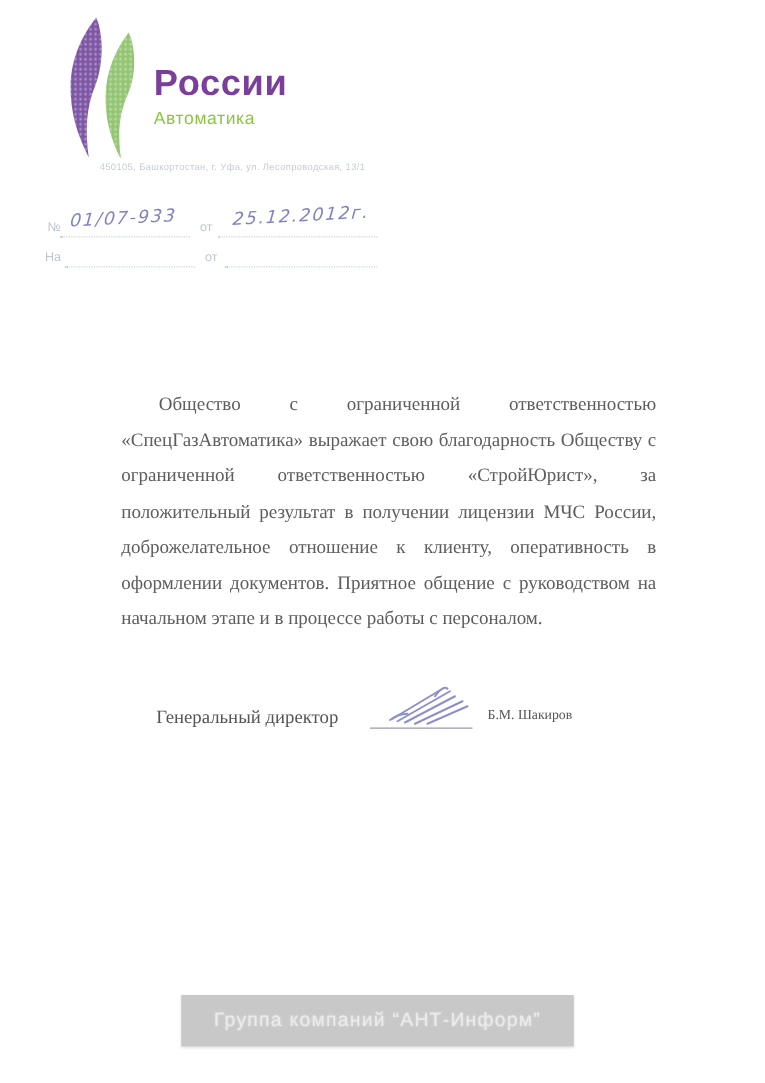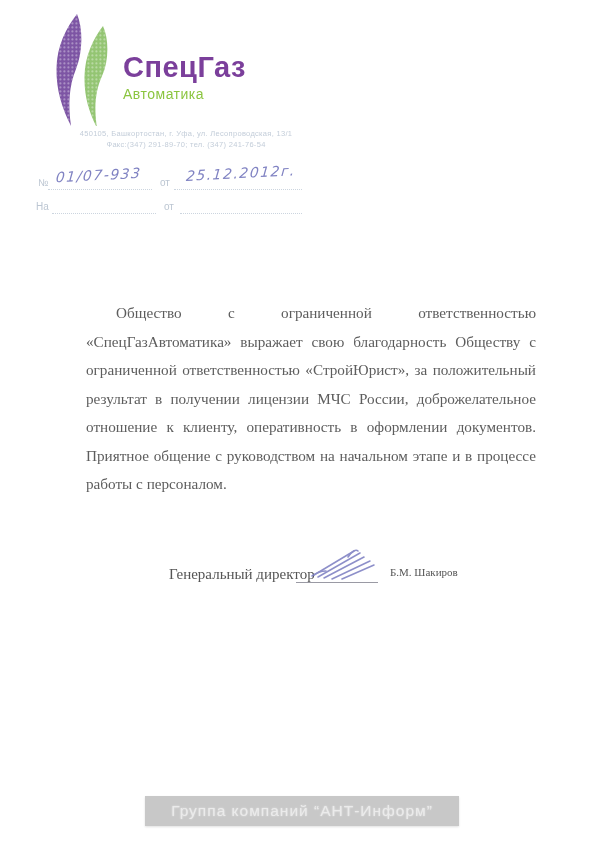--- a/index.html
+++ b/index.html
@@ -26,33 +26,33 @@
   .dotline { position:absolute; border-bottom:1.5px dotted #ccd5df; height:1px; }
   .handwriting {
     position:absolute; font-family:"DejaVu Sans", sans-serif; font-style:italic;
     color:#6a6db8; font-size:14px; letter-spacing:1.5px; white-space:nowrap;
     transform:rotate(-3deg) skewX(-8deg); opacity:0.85;
   }
 
   
   .body-text { position:absolute; left:85px; top:298px; width:452px; }
   .body-text p {
-    margin:1px; text-indent:30px; text-align:justify; text-align-last:left;
+    margin:12px; text-indent:30px; text-align:justify; text-align-last:left;
     font-size:15.2px; line-height:28.5px; color:#5d5d5d;
   }
 
   
-  .sig-title { position:absolute; left:125px; top:566px; font-size:15px; color:#555555;margin-left:44px; }
+  .sig-title { position:absolute; left:125px; top:566px; font-size:15px; color:#555555; }
   .sig-line  { position:absolute; left:296px; top:565px; width:82px; border-bottom:1px solid #9a9aa4; height:17px; }
   .sig-scribble { position:absolute; left:308px; top:541px; width:72px; height:42px; }
   .sig-name  { position:absolute; left:390px; top:566px; font-size:11px; color:#555555; }
 
   
   .footer-bar {
-    position:absolute; left:145px; top:796px; width:314px; height:30px;
+    position:absolute; left:145px; top:796px; width:314px; height:41px;
     background:#c8c8c8; display:flex; align-items:center; justify-content:center;
     box-shadow:0 1px 2px rgba(0,0,0,0.12);
   }
   .footer-bar span {
     font-family:"Liberation Sans", sans-serif; font-size:15.5px; color:#ebebeb;
     letter-spacing:1px; text-shadow:0 0 2px rgba(255,255,255,0.6);
   }
 </style>
 </head>
 <body>
@@ -71,28 +71,27 @@
         <path d="M22,0 C11,14 2,32 1.5,54 C1,76 7,94 16,112 C13,90 14,72 21,55 C28,38 28,14 22,0 Z" fill="#7d55a4"></path>
         <path d="M22,0 C11,14 2,32 1.5,54 C1,76 7,94 16,112 C13,90 14,72 21,55 C28,38 28,14 22,0 Z" fill="url(#halftone)"></path>
       </g>
 
       <g transform="translate(28,12)">
         <path d="M20,0 C10,13 2,30 1.5,50 C1,70 6,86 14,102 C11,82 12,66 19,50 C26,35 26,13 20,0 Z" fill="#94c573"></path>
         <path d="M20,0 C10,13 2,30 1.5,50 C1,70 6,86 14,102 C11,82 12,66 19,50 C26,35 26,13 20,0 Z" fill="url(#halftone)"></path>
       </g>
     </svg>
     <div class="logo-text">
-      <div class="logo-line1">СпецГаз</div>
+      <div class="logo-line1">России</div>
       <div class="logo-line2">Автоматика</div>
     </div>
   </div>
 
   <div class="contact">
     <div>450105, Башкортостан, г. Уфа, ул. Лесопроводская, 13/1</div>
-    <div>Факс:(347) 291-89-70; тел. (347) 241-76-54</div>
   </div>
 
   <span class="ref-label" style="left:38px; top:177px;">№</span>
   <span class="dotline" style="left:48px; top:188px; width:104px;"></span>
   <span class="handwriting" style="left:56px; top:167px;">01/07-933</span>
   <span class="ref-label" style="left:160px; top:177px;">от</span>
   <span class="dotline" style="left:174px; top:188px; width:128px;"></span>
   <span class="handwriting" style="left:186px; top:165px;">25.12.2012г.</span>
 
   <span class="ref-label" style="left:36px; top:201px;">На</span>

